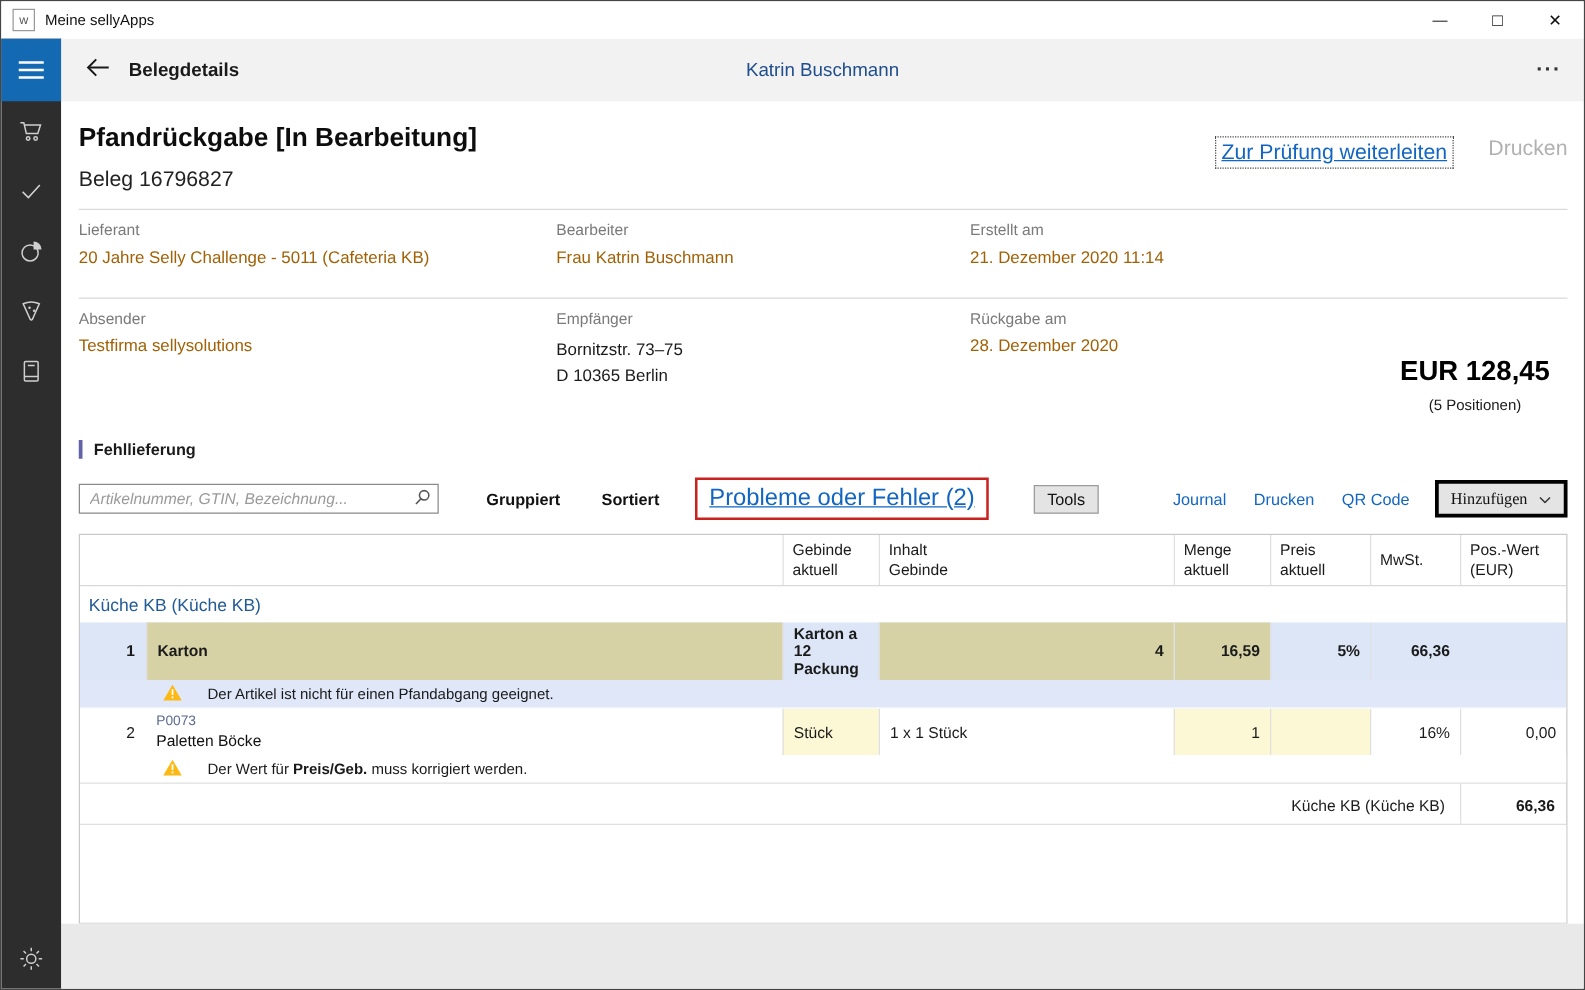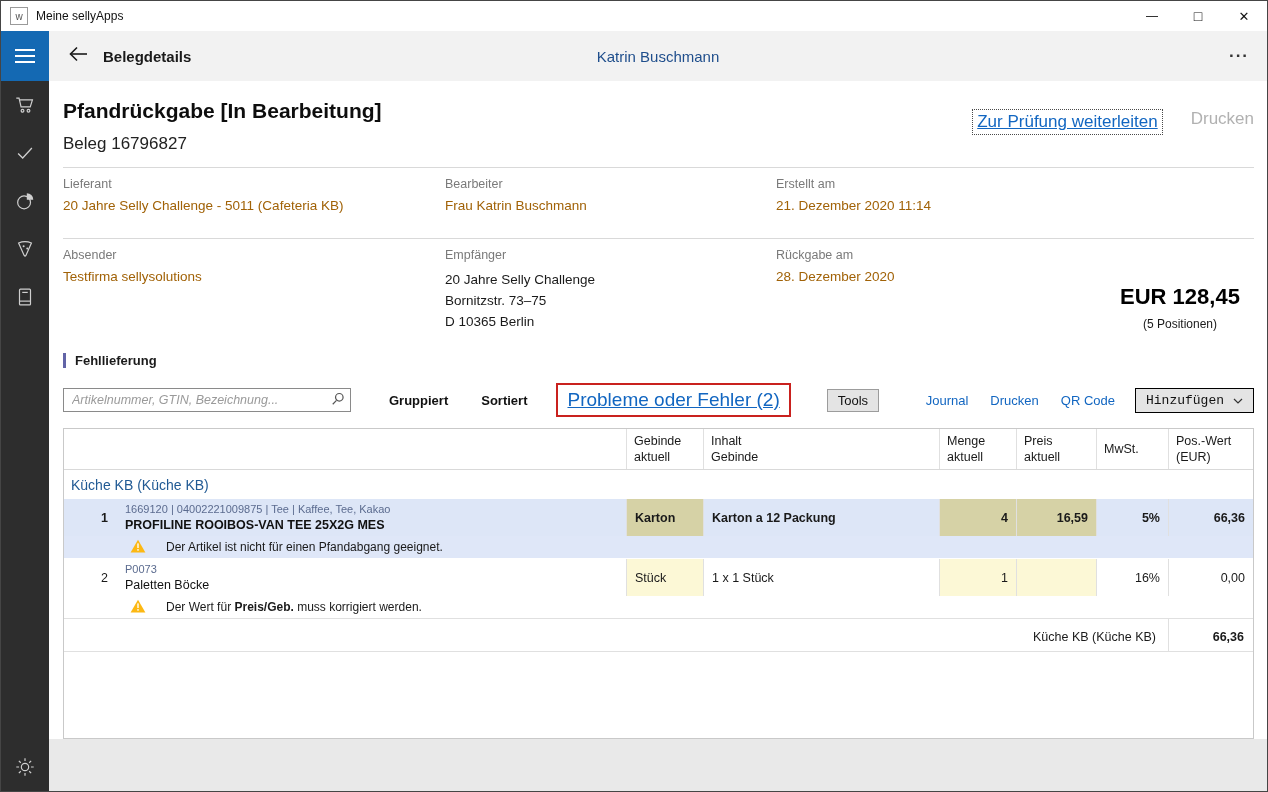--- a/index.html
+++ b/index.html
@@ -68,22 +68,22 @@
   .search-input::placeholder{color:#9a9a9a;font-style:italic;}
   .search-icon{position:absolute;right:6px;top:4px;}
   .tb-text{font-size:13px;font-weight:600;color:#111;cursor:pointer;}
   .gruppiert{margin-left:38px;} .sortiert{margin-left:33px;}
   .red-box{margin-left:29px;border:2px solid #c9211e;padding:4px 9px;}
   .probleme-link{color:#1266c1;text-decoration:underline;font-size:19px;cursor:pointer;}
   .tools-btn{margin-left:36px;background:#e4e4e4;border:1px solid #9c9c9c;font-size:13px;
     padding:3px 10px;color:#111;font-family:inherit;}
   .tb-spacer{flex:1;}
   .tb-link{color:#1266c1;font-size:13px;margin-left:22px;cursor:pointer;}
-  .add-btn{margin-left:20px;background:#e4e4e4;border:1px solid #000000;font-size:13px;
-    padding:4px 10px;color:#111;display:flex;align-items:center;gap:9px;font-family:Liberation Mono, monospace;}
+  .add-btn{margin-left:20px;background:#e4e4e4;border:3px solid #000000;font-size:13px;
+    padding:4px 10px;color:#111;display:flex;align-items:center;gap:9px;font-family:Liberation Serif, serif;}
 
   
   .table{margin-top:12px;border:1px solid #c9c9c9;flex:1;display:flex;flex-direction:column;min-height:0;background:#fff;}
   .trow{display:grid;grid-template-columns:53px 1fr 77px 236px 77px 80px 72px 85px;}
   .thead{border-bottom:1px solid #d9d9d9;height:40px;flex:none;}
   .th{font-size:12.5px;display:flex;align-items:center;padding:3px 7px;white-space:pre-line;line-height:16px;}
   .sep{border-left:1px solid #e0e0e0;}
   .group-row{height:29px;flex:none;display:flex;align-items:center;padding-left:7px;
     font-size:14px;color:#215a94;}
   .item-row{flex:none;}
@@ -237,21 +237,20 @@
 
         <hr class="divider">
 
         <div class="fields-row2">
           <div>
             <div class="field-label">Absender</div>
             <div class="field-value">Testfirma sellysolutions</div>
           </div>
           <div>
             <div class="field-label">Empfänger</div>
-            <div class="addr-line">20 Jahre Selly Challenge</div>
             <div class="addr-line">Bornitzstr. 73–75</div>
             <div class="addr-line">D 10365 Berlin</div>
           </div>
           <div>
             <div class="field-label">Rückgabe am</div>
             <div class="field-value">28. Dezember 2020</div>
           </div>
           <div class="total-block">
             <div class="total-amount">EUR 128,45</div>
             <div class="total-positions">(5 Positionen)</div>
@@ -308,24 +307,20 @@
 aktuell</div>
             <div class="th sep">MwSt.</div>
             <div class="th sep">Pos.-Wert
 (EUR)</div>
           </div>
 
           <div class="group-row">Küche KB (Küche KB)</div>
 
           <div class="trow item-row row1">
             <div class="cell numcol">1</div>
-            <div class="cell desc">
-              <div class="meta">1669120 | 04002221009875 | Tee | Kaffee, Tee, Kakao</div>
-              <div class="name">PROFILINE ROOIBOS-VAN TEE 25X2G MES</div>
-            </div>
             <div class="cell sep khaki">Karton</div>
             <div class="cell sep">Karton a 12 Packung</div>
             <div class="cell sep rnum khaki">4</div>
             <div class="cell sep rnum khaki">16,59</div>
             <div class="cell sep rnum">5%</div>
             <div class="cell sep rnum">66,36</div>
           </div>
           <div class="warn warn1">
             <span>
               <svg width="16" height="14" viewBox="0 0 16 14">

